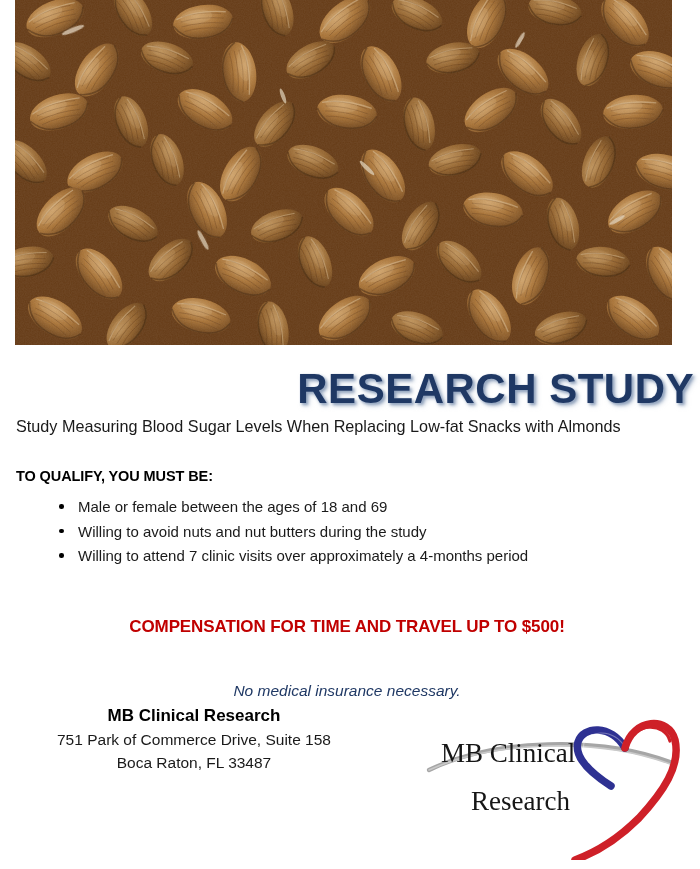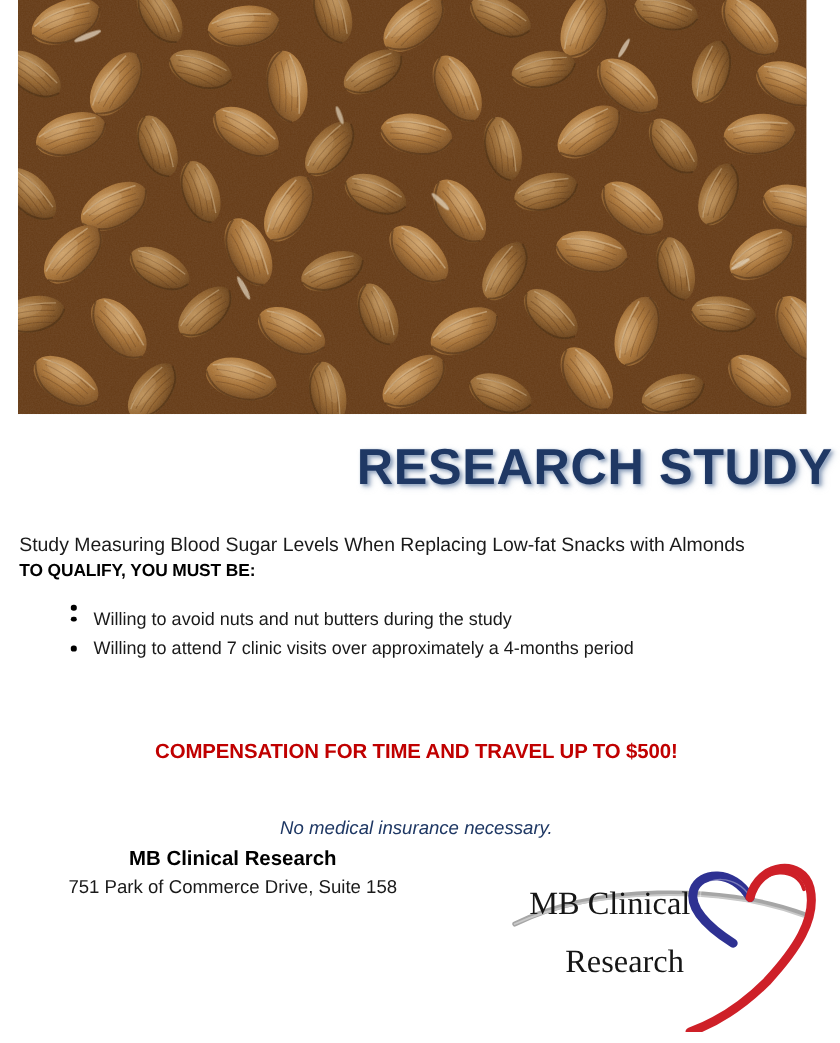--- a/index.html
+++ b/index.html
@@ -56,21 +56,20 @@
   
   #subtitle {
     position: absolute;
     left: 16px;
     top: 417px;
     width: 668px;
     font-size: 16.2px;
     color: #1a1a1a;
     line-height: 1.2;
     white-space: nowrap;
-    margin-top: 28px;
   }
 
   
   #qualify-heading {
     position: absolute;
     left: 16px;
     top: 468px;
     font-size: 14.5px;
     font-weight: bold;
     letter-spacing: -0.1px;
@@ -320,39 +319,41 @@
 
 <div id="headline">RESEARCH STUDY</div>
 
 <div id="subtitle">Study Measuring Blood Sugar Levels When Replacing Low-fat Snacks with Almonds</div>
 
 <div id="qualify-heading">TO QUALIFY, YOU MUST BE:</div>
 
 <ul id="criteria-list">
   <li>
     <span class="bullet-dot"></span>
+    <span>Male or female between the ages of 18 and 69</span>
   </li>
   <li>
     <span class="bullet-dot"></span>
     <span>Willing to avoid nuts and nut butters during the study</span>
   </li>
   <li>
     <span class="bullet-dot"></span>
     <span>Willing to attend 7 clinic visits over approximately a 4-months period</span>
   </li>
 </ul>
 
 <div id="compensation-block">
   <div id="compensation-headline">COMPENSATION FOR TIME AND TRAVEL UP TO $500!</div>
   <div class="compensation-note">No medical insurance necessary.</div>
 </div>
 
 <div id="address-block">
   <div id="clinic-name">MB Clinical Research</div>
   <div class="address-line">751 Park of Commerce Drive, Suite 158</div>
+  <div class="address-line">Boca Raton, FL 33487</div>
 </div>
 
 <div id="clinic-logo">
   <svg viewBox="0 0 270 160" aria-hidden="true">
 
     <path d="M4,70 C70,38 175,36 245,62" fill="none" stroke="#A6A6A6" stroke-width="4.2" stroke-linecap="round"></path>
     <path d="M4,70 C70,40 175,38 245,64" fill="none" stroke="#c9c9c9" stroke-width="1.6" stroke-linecap="round"></path>
 
     <path d="M200,48 C186,24 158,26 153,42 C149,56 164,72 186,86" fill="none" stroke="#2E3192" stroke-width="7.5" stroke-linecap="round"></path>
     <path d="M200,47 C188,28 163,30 159,43 C156,54 168,66 186,78" fill="none" stroke="#ffffff" stroke-width="1.2" opacity=".35"></path>

